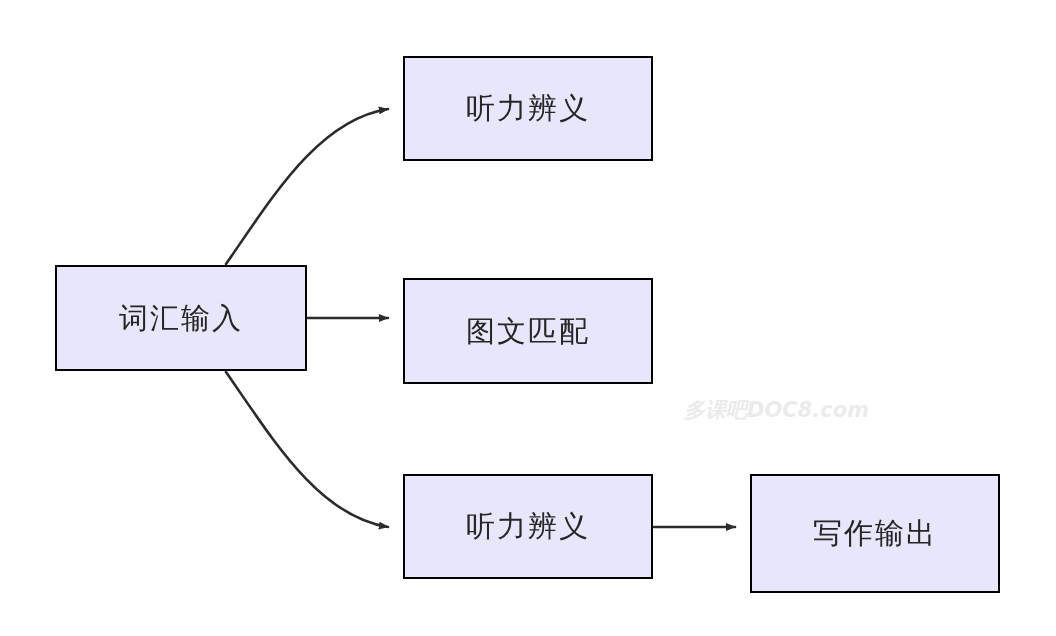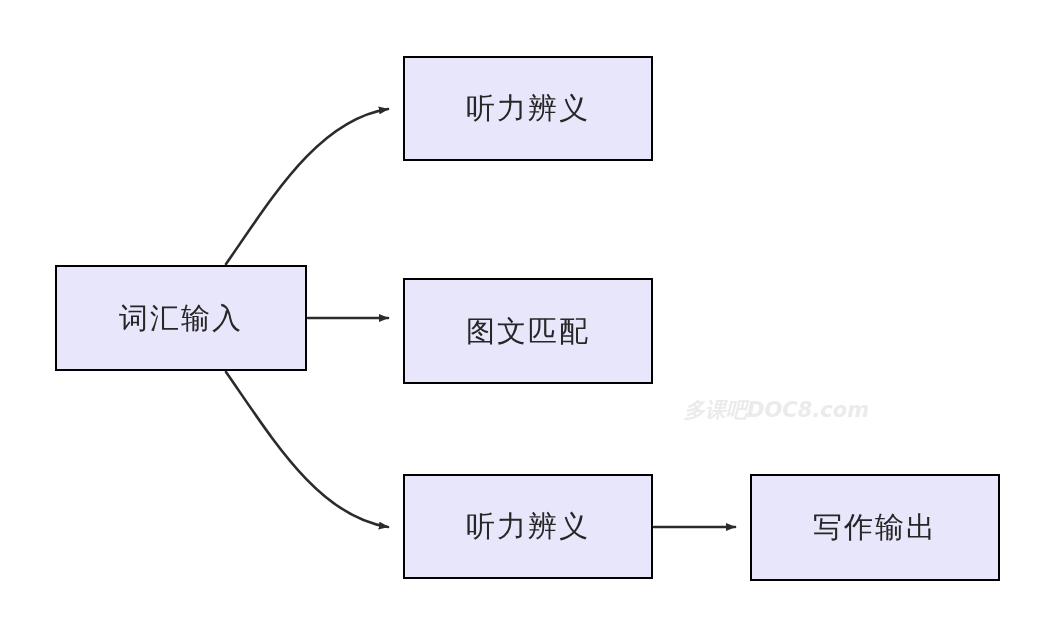--- a/index.html
+++ b/index.html
@@ -86,19 +86,19 @@
   </div>
 
   <div class="node" style="left:403px; top:265px; width:250px; height:106px;margin-top:13px;">
     <span class="node-label">图文匹配</span>
   </div>
 
   <div class="node" style="left:403px; top:474px; width:250px; height:105px;">
     <span class="node-label">听力辨义</span>
   </div>
 
-  <div class="node" style="left:750px; top:474px; width:250px; height:107px;">
+  <div class="node" style="left:750px; top:474px; width:250px; height:119px;">
     <span class="node-label">写作输出</span>
   </div>
 
   <div class="watermark">多课吧DOC8.com</div>
 
 </div>
 
 </body></html>

